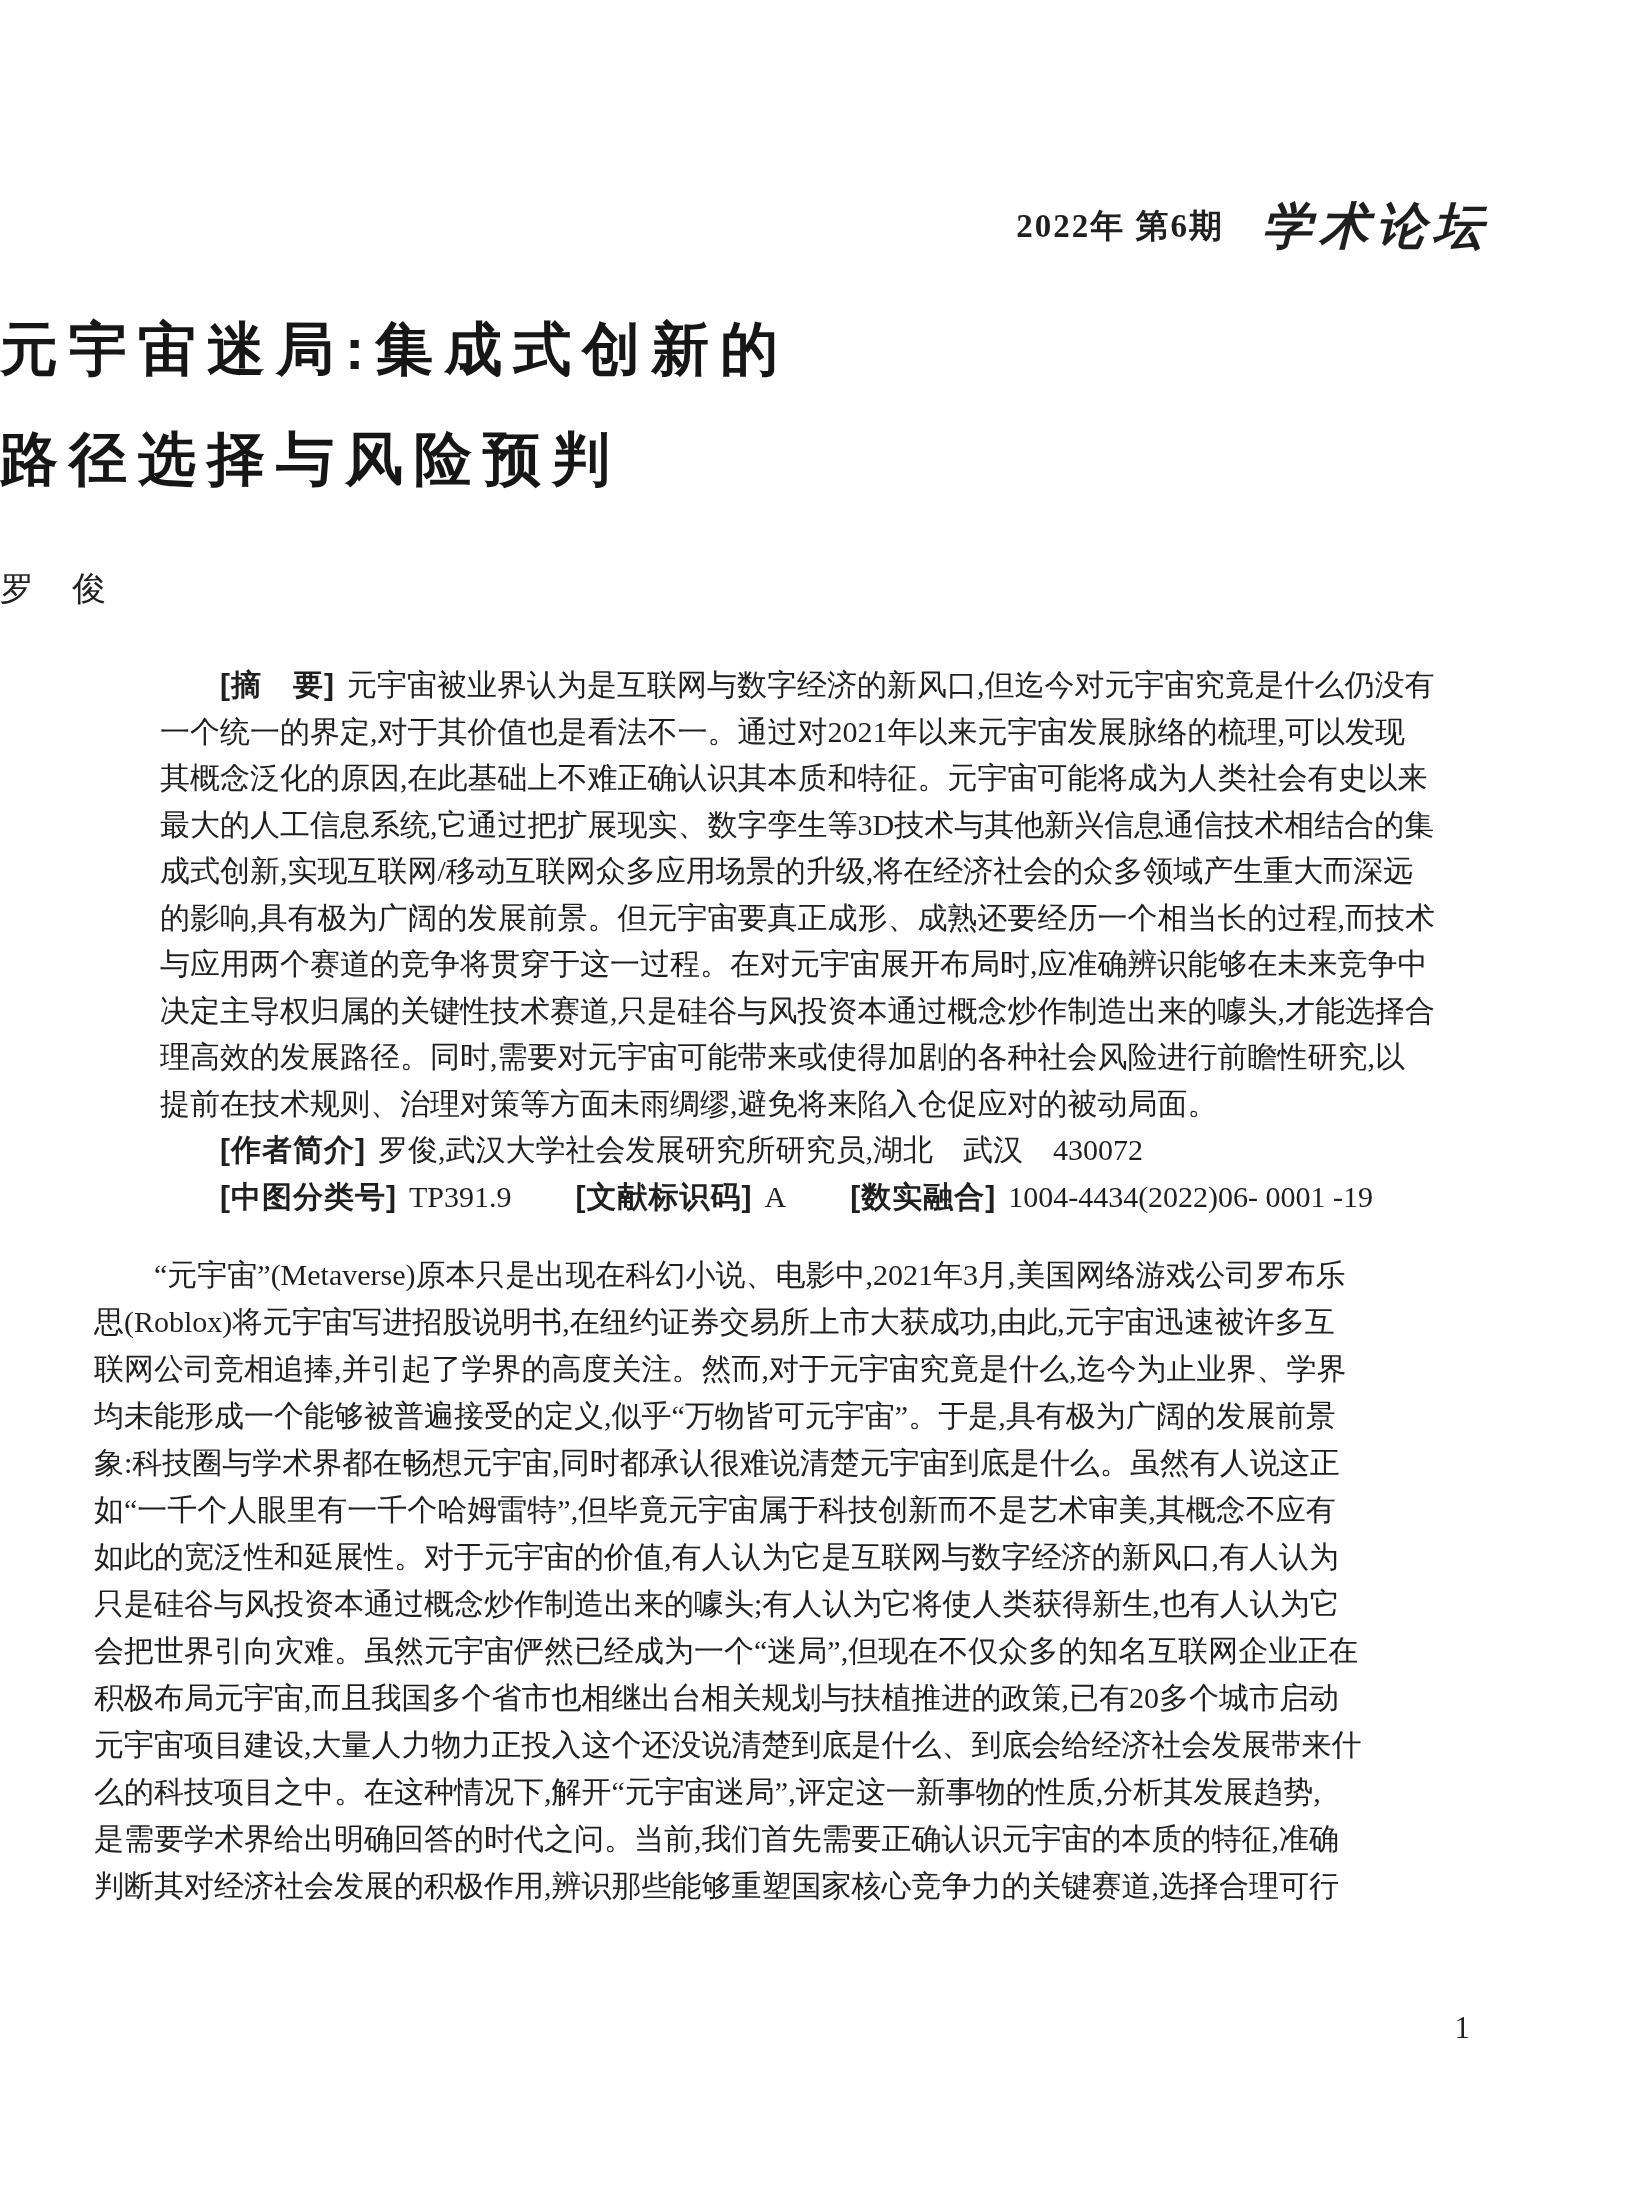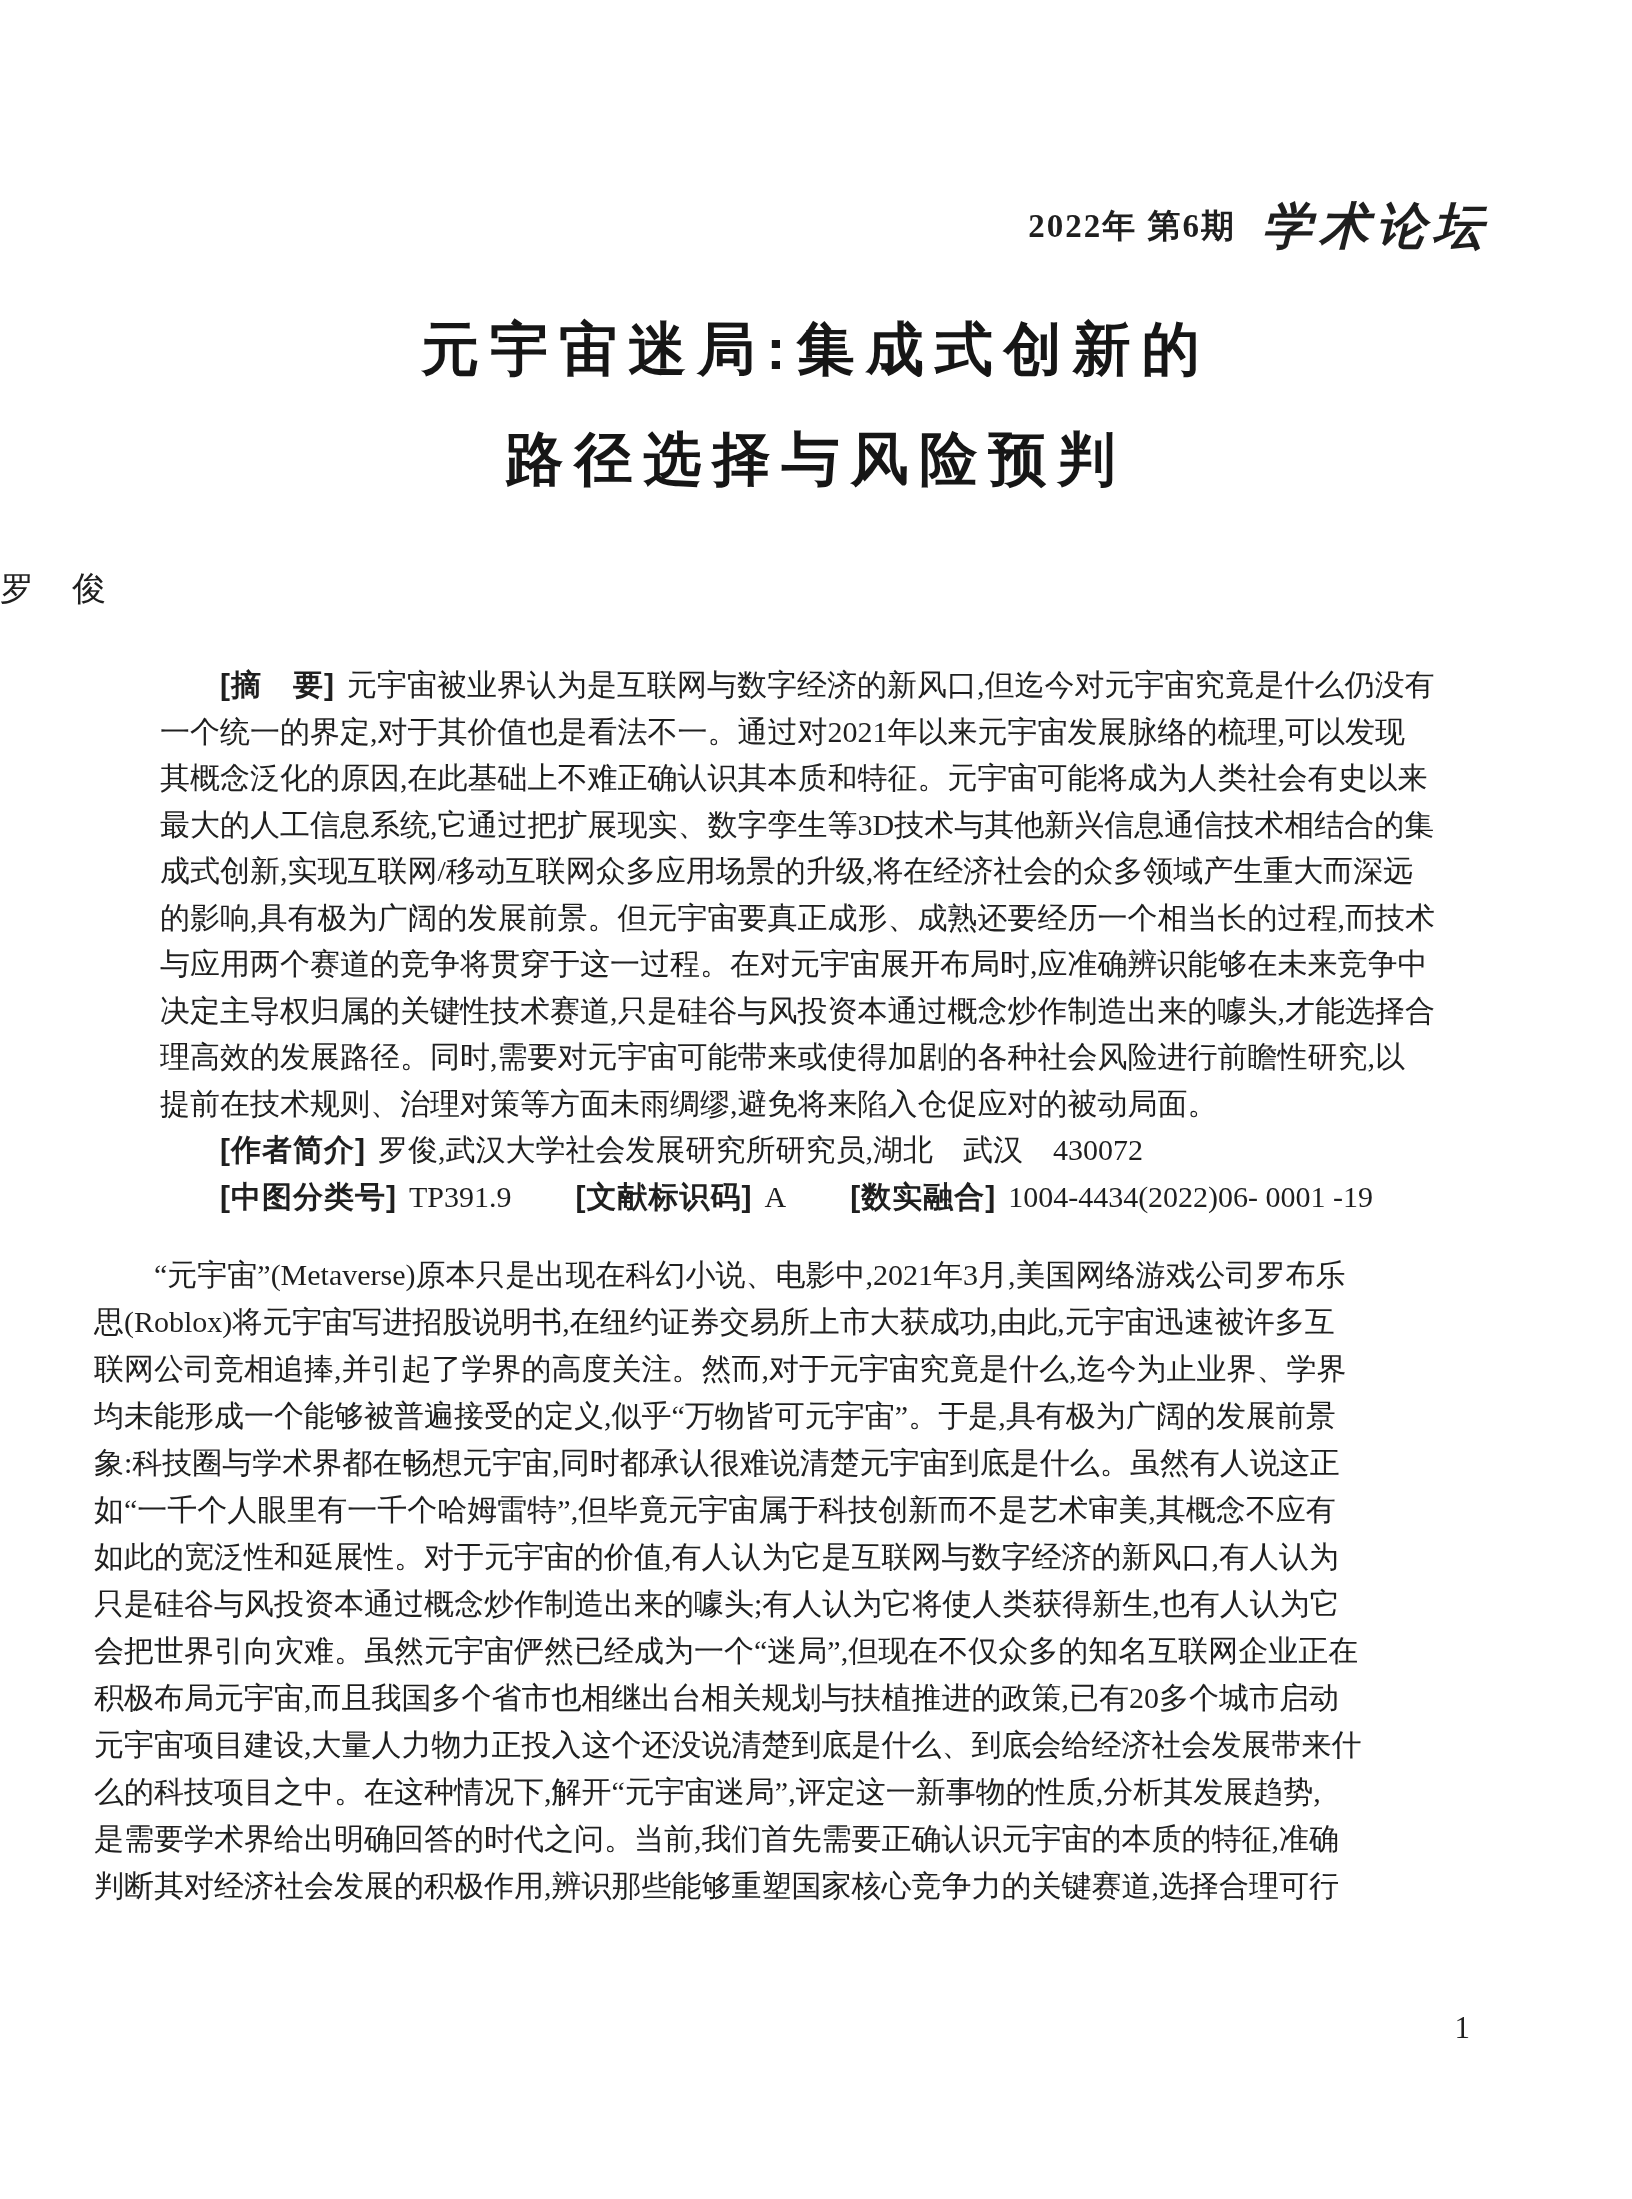--- a/index.html
+++ b/index.html
@@ -24,25 +24,25 @@
     font-size:33px;
     letter-spacing:2px;
     vertical-align:6px;
   }
   .logo {
     font-family:"DejaVu Serif", serif;
     font-style:italic;
     font-weight:700;
     font-size:50px;
     letter-spacing:7px;
-    margin-left:22px;
+    margin-left:34px;
   }
   .title {
     margin-top:28px;
-    text-align:center;
+    text-align:left;
     font-family:"Liberation Sans", sans-serif;
     font-weight:700;
     font-size:58px;
     line-height:110px;
     letter-spacing:11px;
     color:#161616;
   }
   .tline { display:block; }
   .author {
     margin-top:53px;

